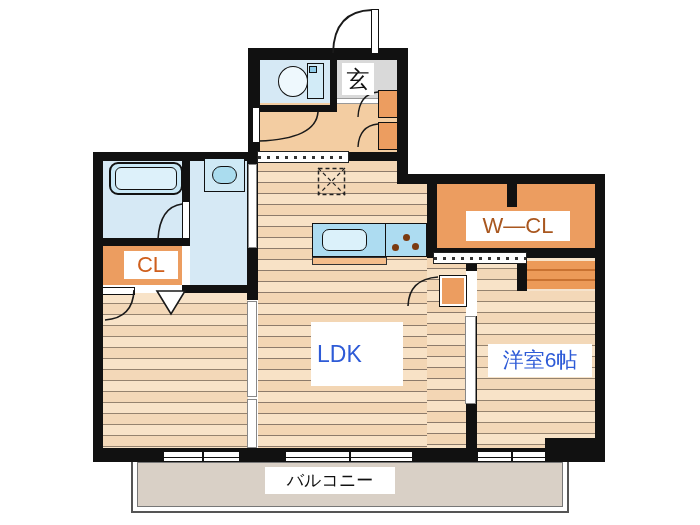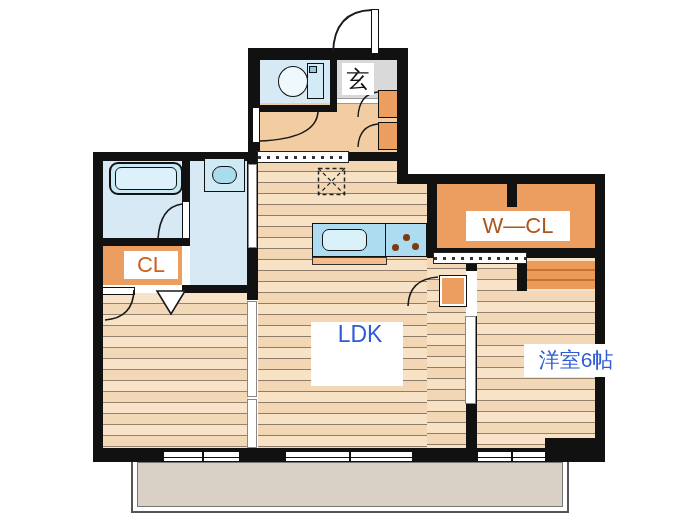--- a/index.html
+++ b/index.html
@@ -141,20 +141,23 @@
 
   <div class="label t-dark" style="left:342px;top:63px;width:32px;height:32px;font-size:23px;">
     <span>玄</span>
   </div>
   <div class="label t-orange" style="left:124px;top:251px;width:54px;height:28px;font-size:22px;">
     <span>CL</span>
   </div>
   <div class="label t-wcl" style="left:466px;top:211px;width:104px;height:30px;font-size:22px;">
     <span>W—CL</span>
   </div>
-  <div class="label t-blue" style="left:311px;top:322px;width:92px;height:64px;font-size:23px;align-items:flex-start;padding-left:6px;box-sizing:border-box;">
+  <div class="label t-blue" style="left:311px;top:322px;width:92px;height:64px;font-size:23px;flex-direction:column;align-items:flex-start;padding-left:6px;box-sizing:border-box;">
     <span>LDK</span>
   </div>
-  <div class="label t-blue" style="left:488px;top:344px;width:104px;height:33px;font-size:21px;margin-left:36px;">
+  <div class="label t-blue" style="left:488px;top:344px;width:104px;height:33px;font-size:21px;">
     <span>洋室6帖</span>
+  </div>
+  <div class="label t-dark" style="left:265px;top:467px;width:130px;height:27px;font-size:17px;">
+    <span>バルコニー</span>
   </div>
 
 </div>
 
 </body></html>

